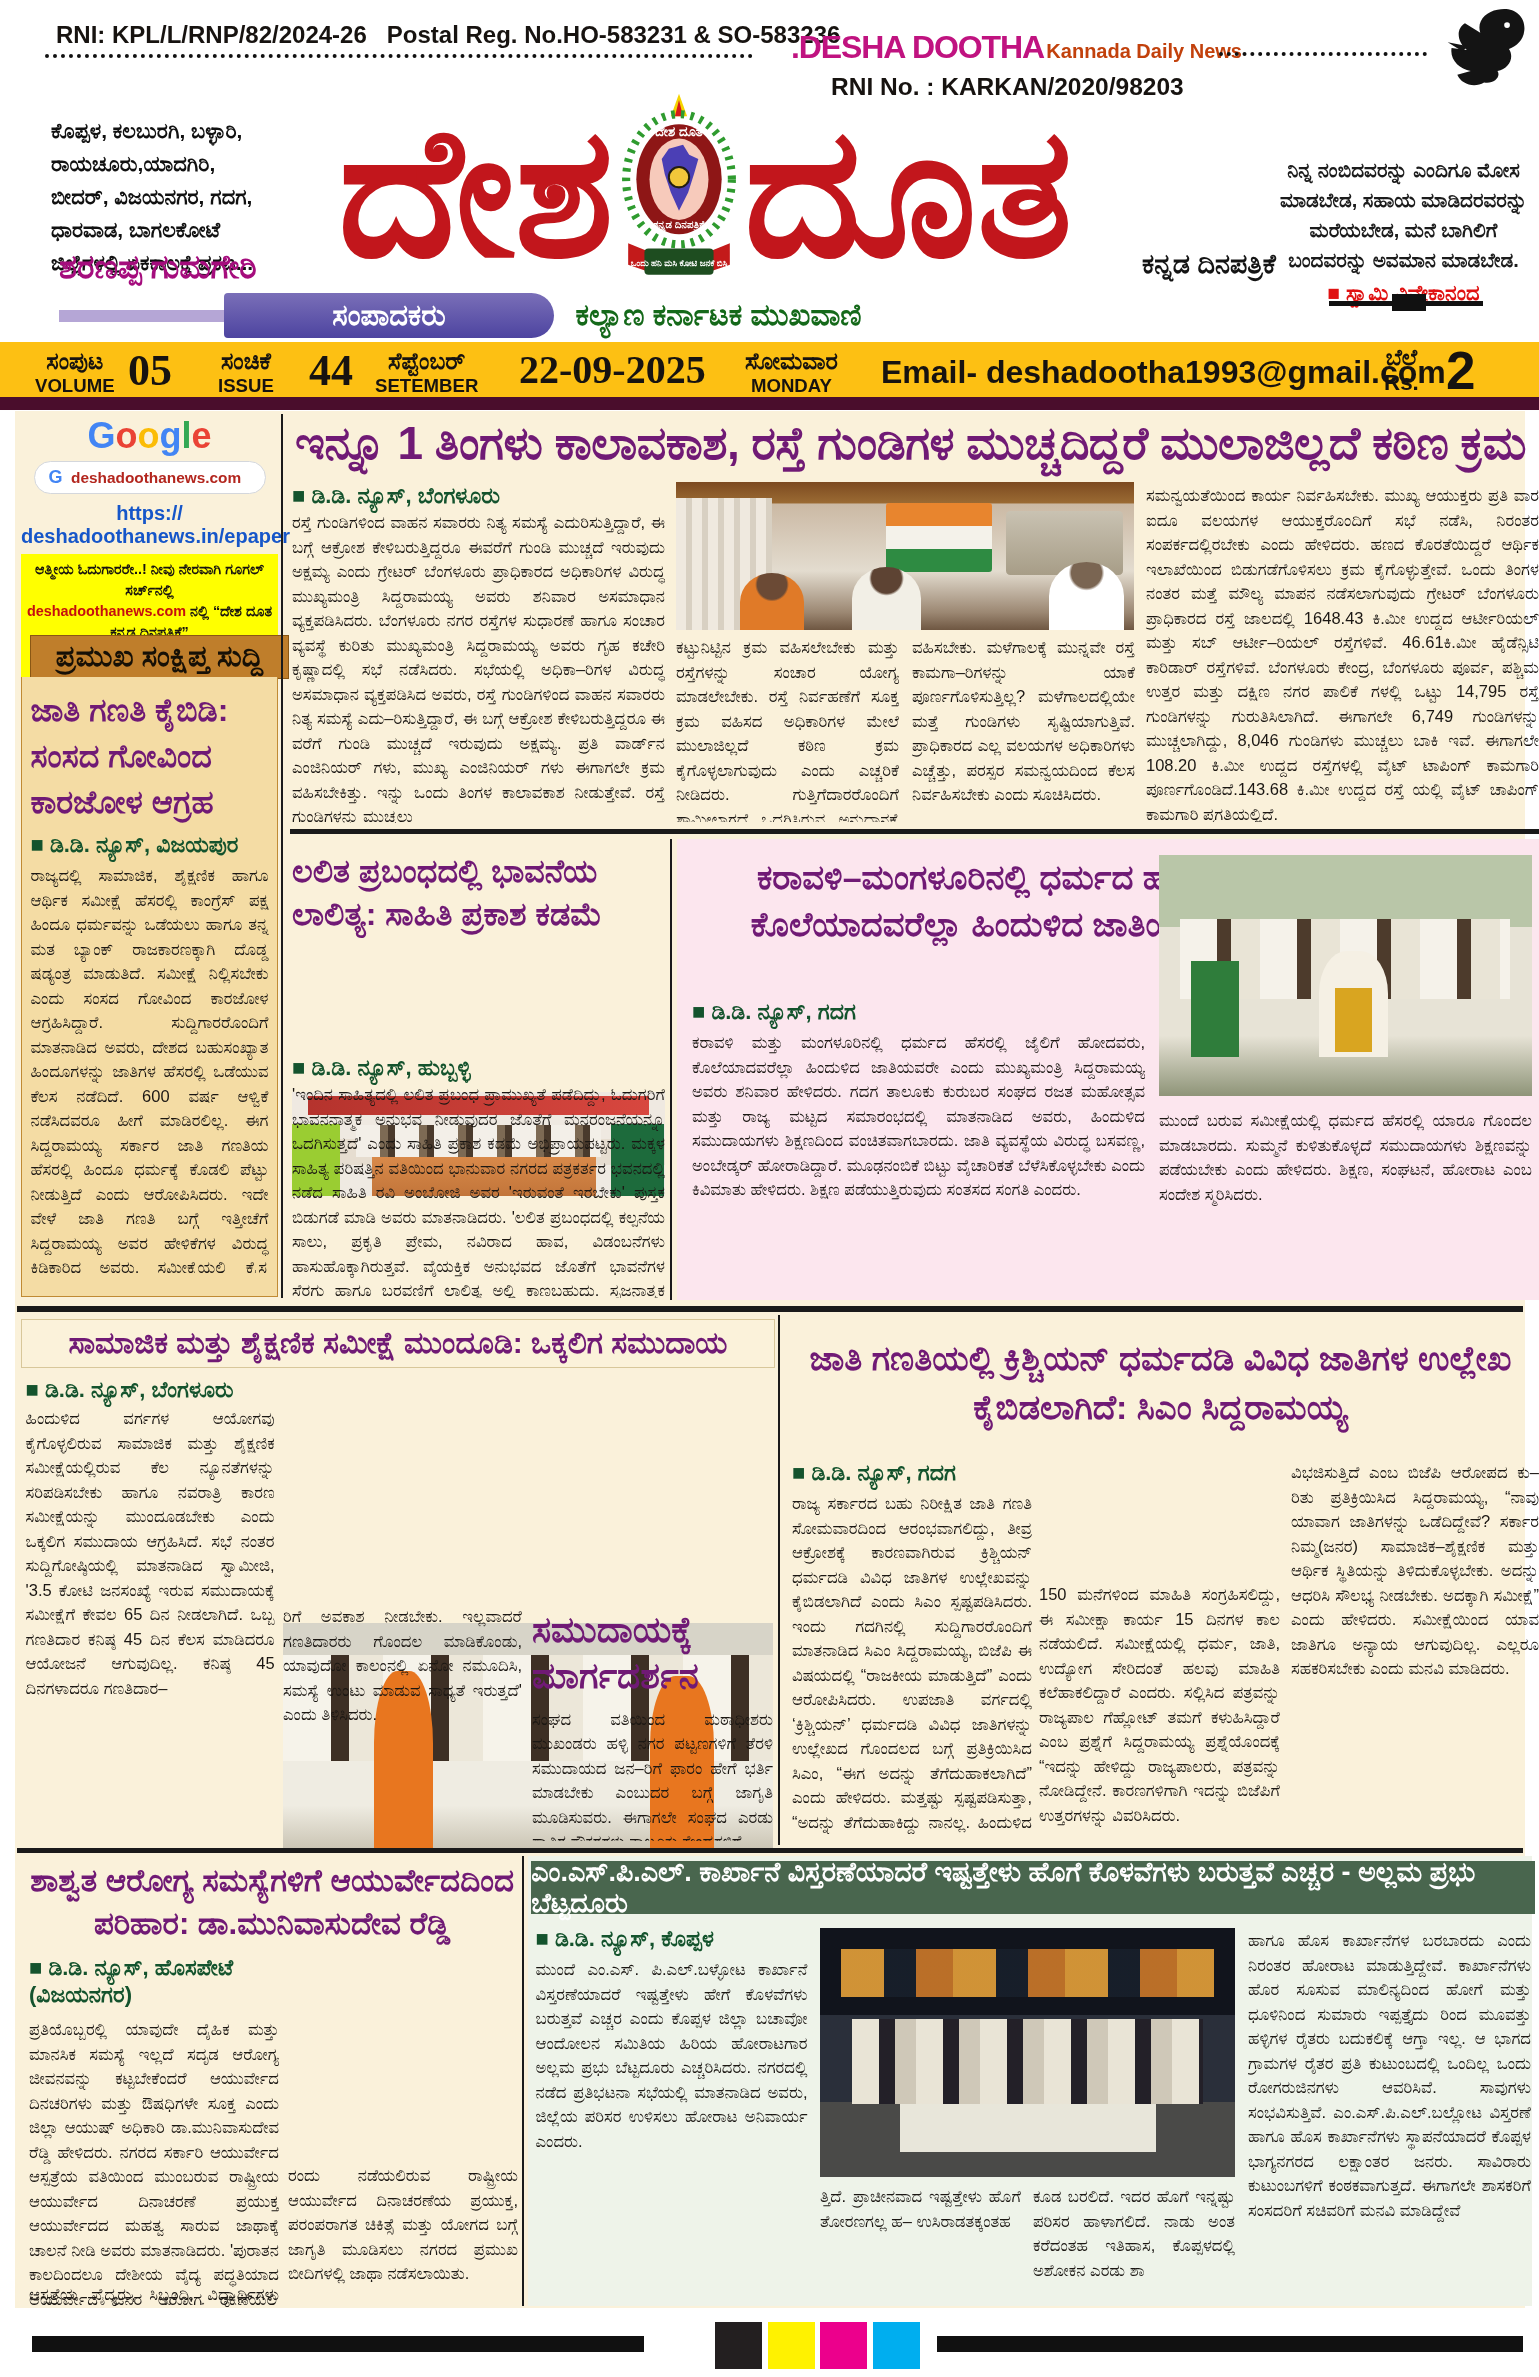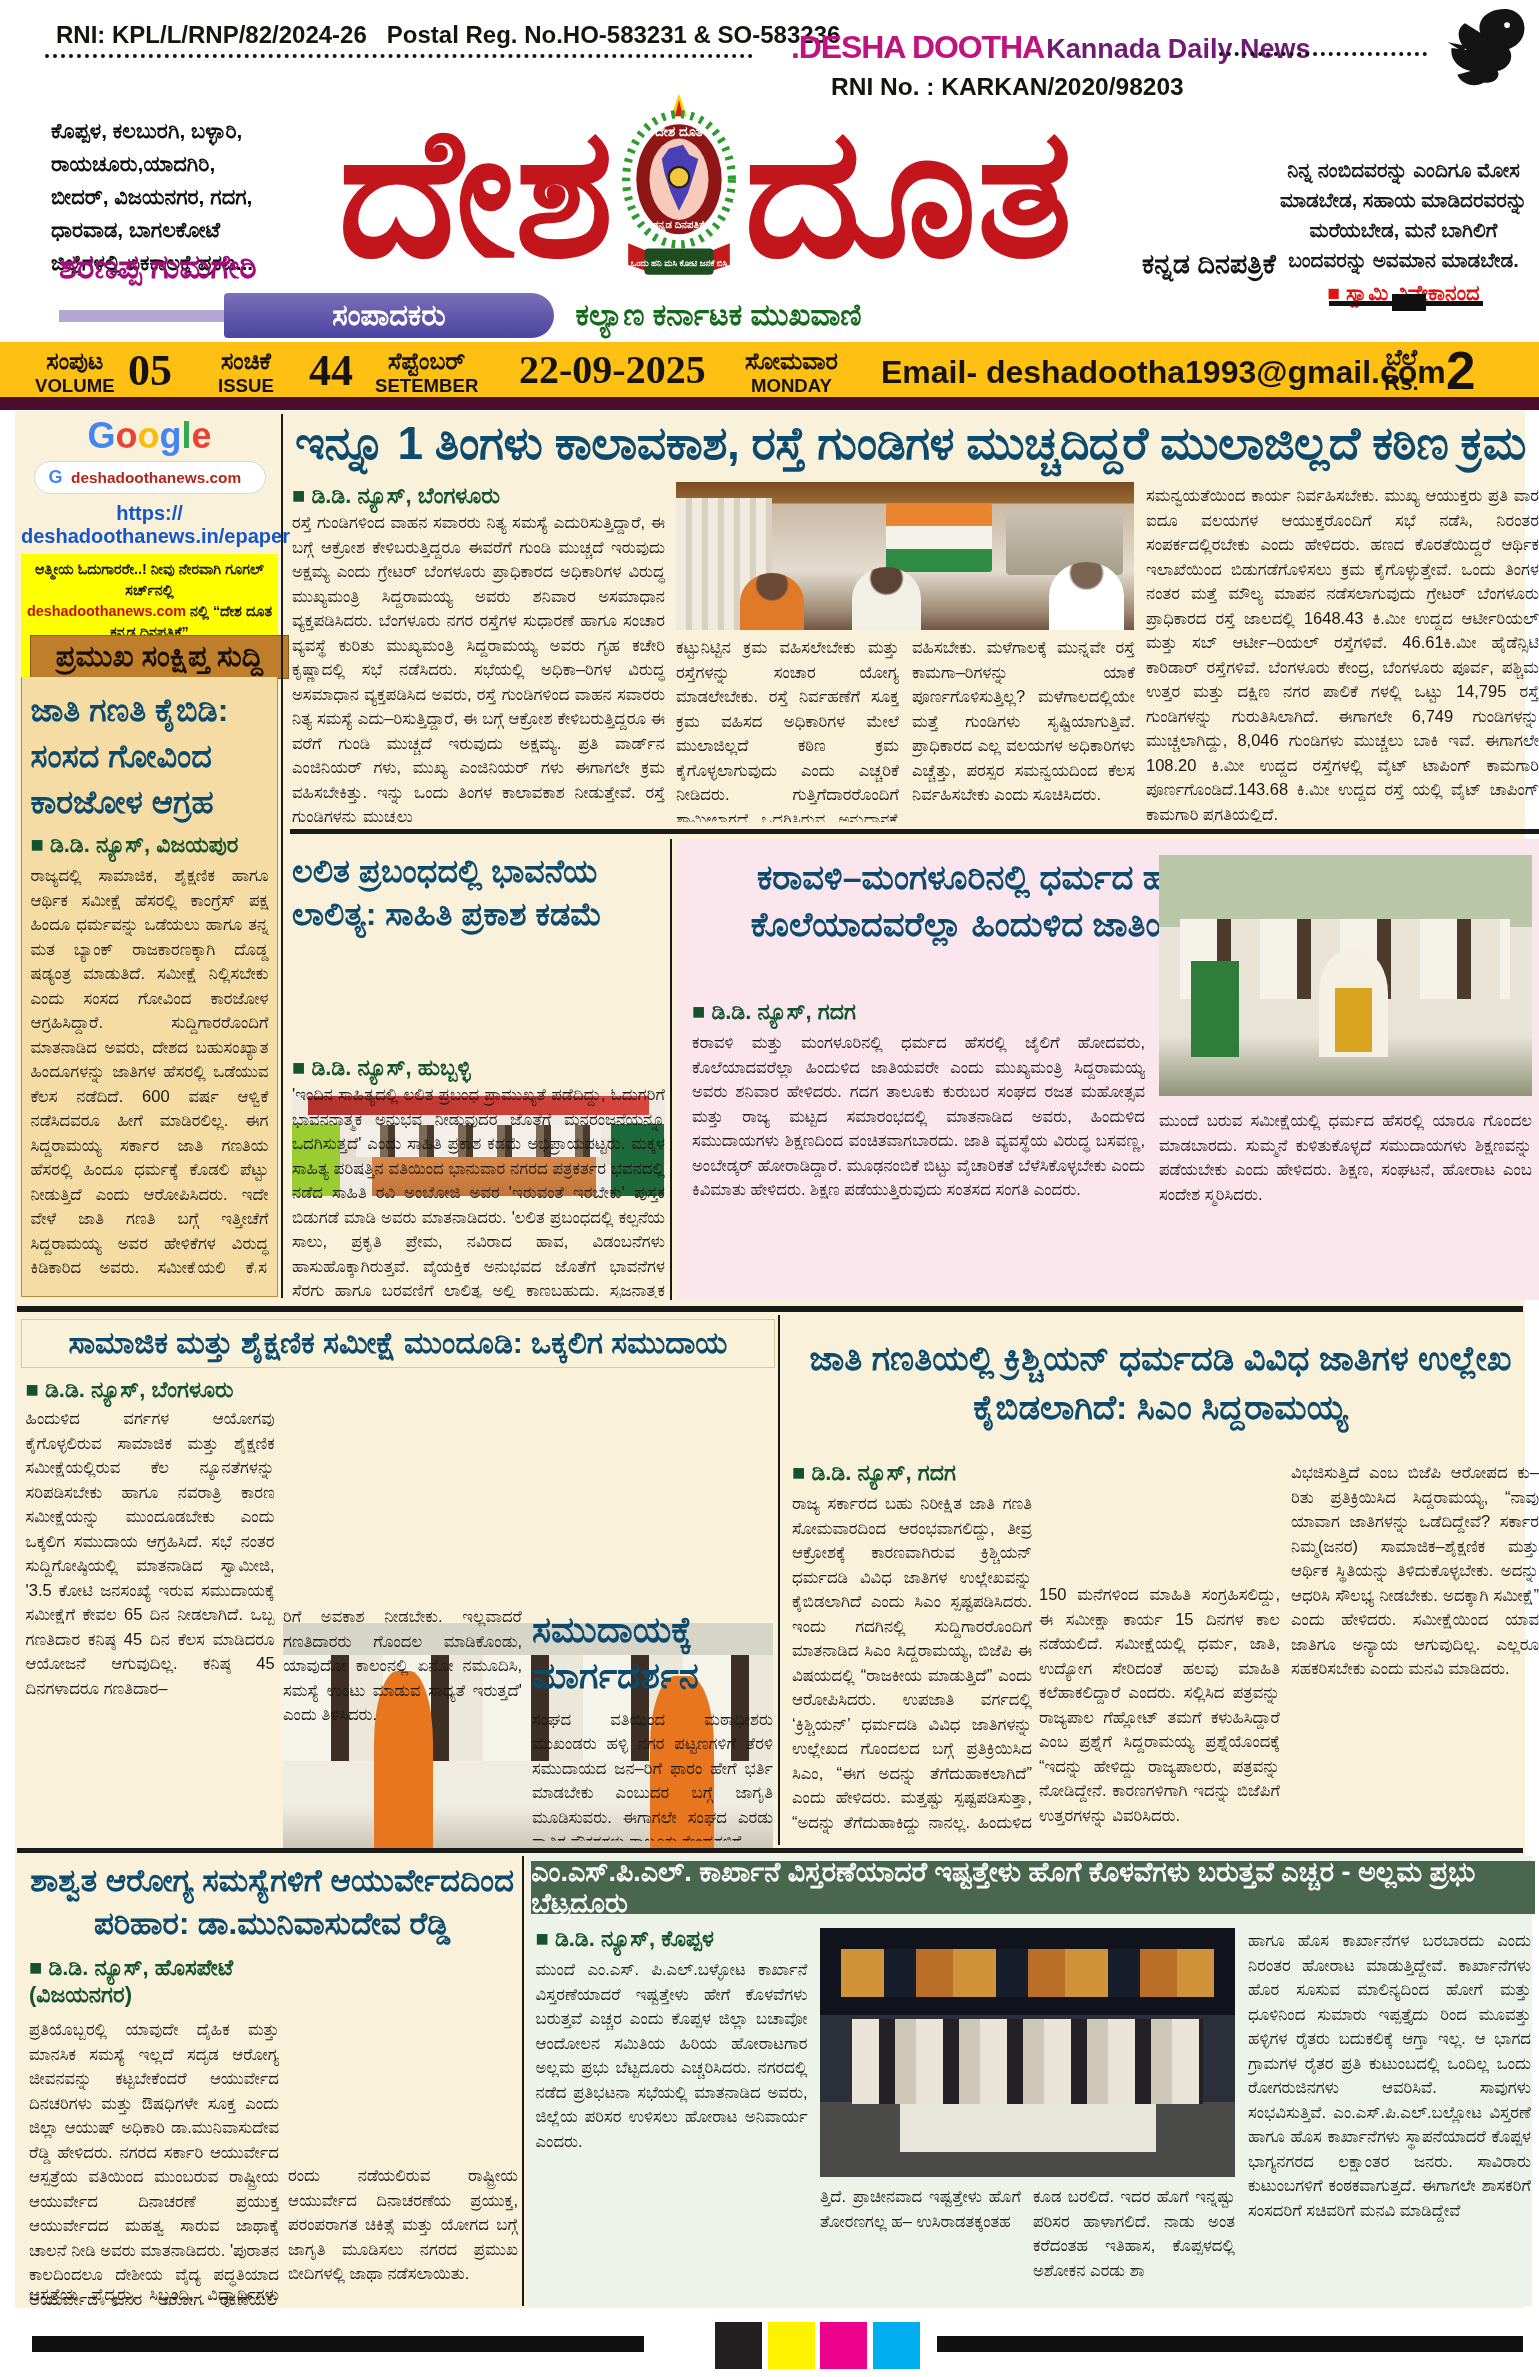--- a/index.html
+++ b/index.html
@@ -25,38 +25,38 @@
   
   .g-letter{font-size:36px;font-weight:bold;}
   .g-letter:nth-child(1){color:#4285F4}.g-letter:nth-child(2){color:#EA4335}
   .g-letter:nth-child(3){color:#FBBC05}.g-letter:nth-child(4){color:#4285F4}
   .g-letter:nth-child(5){color:#34A853}.g-letter:nth-child(6){color:#EA4335}
   .search-pill{border:1.6px solid #d4d7dc;border-radius:27px;background:#fff;display:flex;align-items:center;gap:8.5px;padding:0 14px;}
   .notice{background:#ffff00;font-weight:bold;font-size:14.4px;line-height:21px;text-align:center;padding:5.3px 4.3px;}
   .section-band{background:#bf7e2b;border:1.6px solid #8a5714;display:flex;align-items:center;justify-content:center;}
   .sidebar-article{background:#f4dca4;border:1.6px solid #c08a33;border-top:none;}
   
-  .headline{font-weight:bold;color:#0c4a6e;}
+  .headline{font-weight:bold;color:#701a75;}
   .photo{overflow:hidden;position:relative;}
   .greenband{background:#49664e;color:#ffffff;display:flex;align-items:center;justify-content:center;}
   .reg-sq{width:47px;height:47px;display:inline-block;}
 </style>
 </head>
 <body>
 
 <div class="page">
 
   <div class="abs bold" style="left:56px;top:21px;font-size:24px;">
     <span>RNI: KPL/L/RNP/82/2024-26</span>&nbsp;&nbsp;&nbsp;<span>Postal Reg. No.HO-583231 &amp; SO-583236</span>
   </div>
   <div class="abs dots" style="left:45px;top:53px;width:708px;"></div>
 
   <div class="abs" style="left:791px;top:29px;">
     <span class="bold" style="font-size:32px;color:#c01380;letter-spacing:-1.1px;">.DESHA DOOTHA</span>
-    <span class="bold" style="font-size:27px;color:#701a75;">Kannada Daily News</span>
+    <span class="bold" style="font-size:20px;color:#c2410c;">Kannada Daily News</span>
   </div>
   <div class="abs dots" style="left:1219px;top:51px;width:208px;"></div>
   <div class="abs bold" style="left:831px;top:73px;font-size:24.5px;">RNI No. : KARKAN/2020/98203</div>
 
   <svg class="abs" style="left:1438px;top:4.3px;" width="96" height="88" viewBox="0 0 100 92">
     <path d="M62 6 C78 2 92 12 90 28 C89 38 82 44 74 47 C80 56 74 68 62 70 C66 76 58 84 48 82 C38 88 24 84 20 74 L34 70 C22 68 12 58 14 46 L30 48 C20 40 18 26 28 20 L44 30 C40 18 50 8 62 6 Z" fill="#141414"></path>
     <path d="M30 44 L10 40 L26 50 Z" fill="#141414"></path>
     <circle cx="72" cy="22" r="3" fill="#fff"></circle>
   </svg>
 

